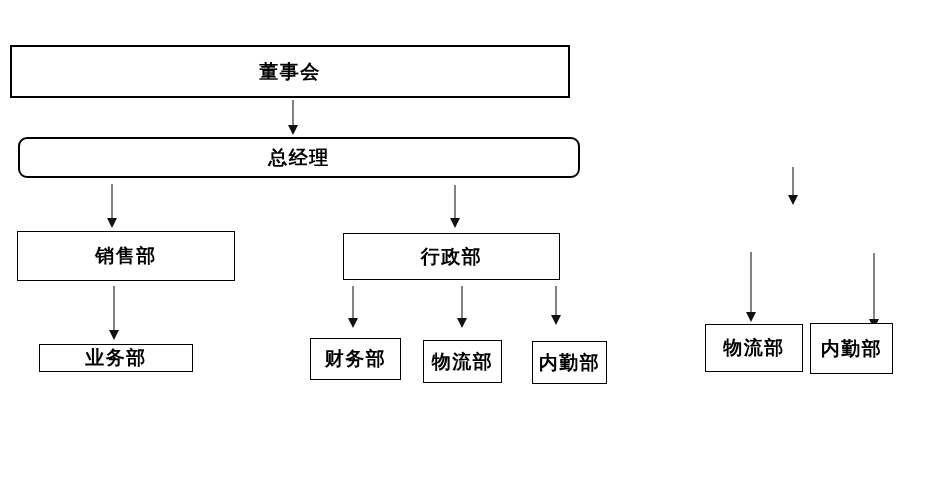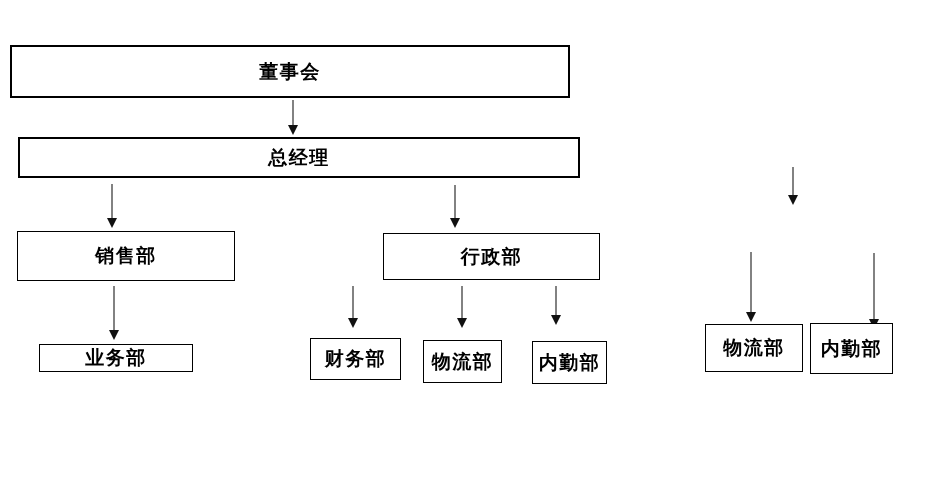--- a/index.html
+++ b/index.html
@@ -102,33 +102,33 @@
     <g>
       <line x1="874" y1="253" x2="874" y2="320"></line>
       <polygon points="869,319 879,319 874,329"></polygon>
     </g>
   </svg>
 
   <div class="node thick" style="left:10px; top:45px; width:560px; height:53px;">
     <span>董事会</span>
   </div>
 
-  <div class="node thick" style="left:18px; top:137px; width:562px; height:41px;">
+  <div class="node thick" style="left:18px; top:137px; width:562px; height:41px;border-radius:9px;">
     <span>总经理</span>
   </div>
 
   <div class="node" style="left:17px; top:231px; width:218px; height:50px;">
     <span>销售部</span>
   </div>
 
   <div class="node" style="left:39px; top:344px; width:154px; height:28px;">
     <span>业务部</span>
   </div>
 
-  <div class="node" style="left:343px; top:233px; width:217px; height:47px;margin-left:40px;">
+  <div class="node" style="left:343px; top:233px; width:217px; height:47px;">
     <span>行政部</span>
   </div>
 
   <div class="node" style="left:310px; top:338px; width:91px; height:42px;">
     <span>财务部</span>
   </div>
 
   <div class="node" style="left:423px; top:340px; width:79px; height:43px;">
     <span>物流部</span>
   </div>

